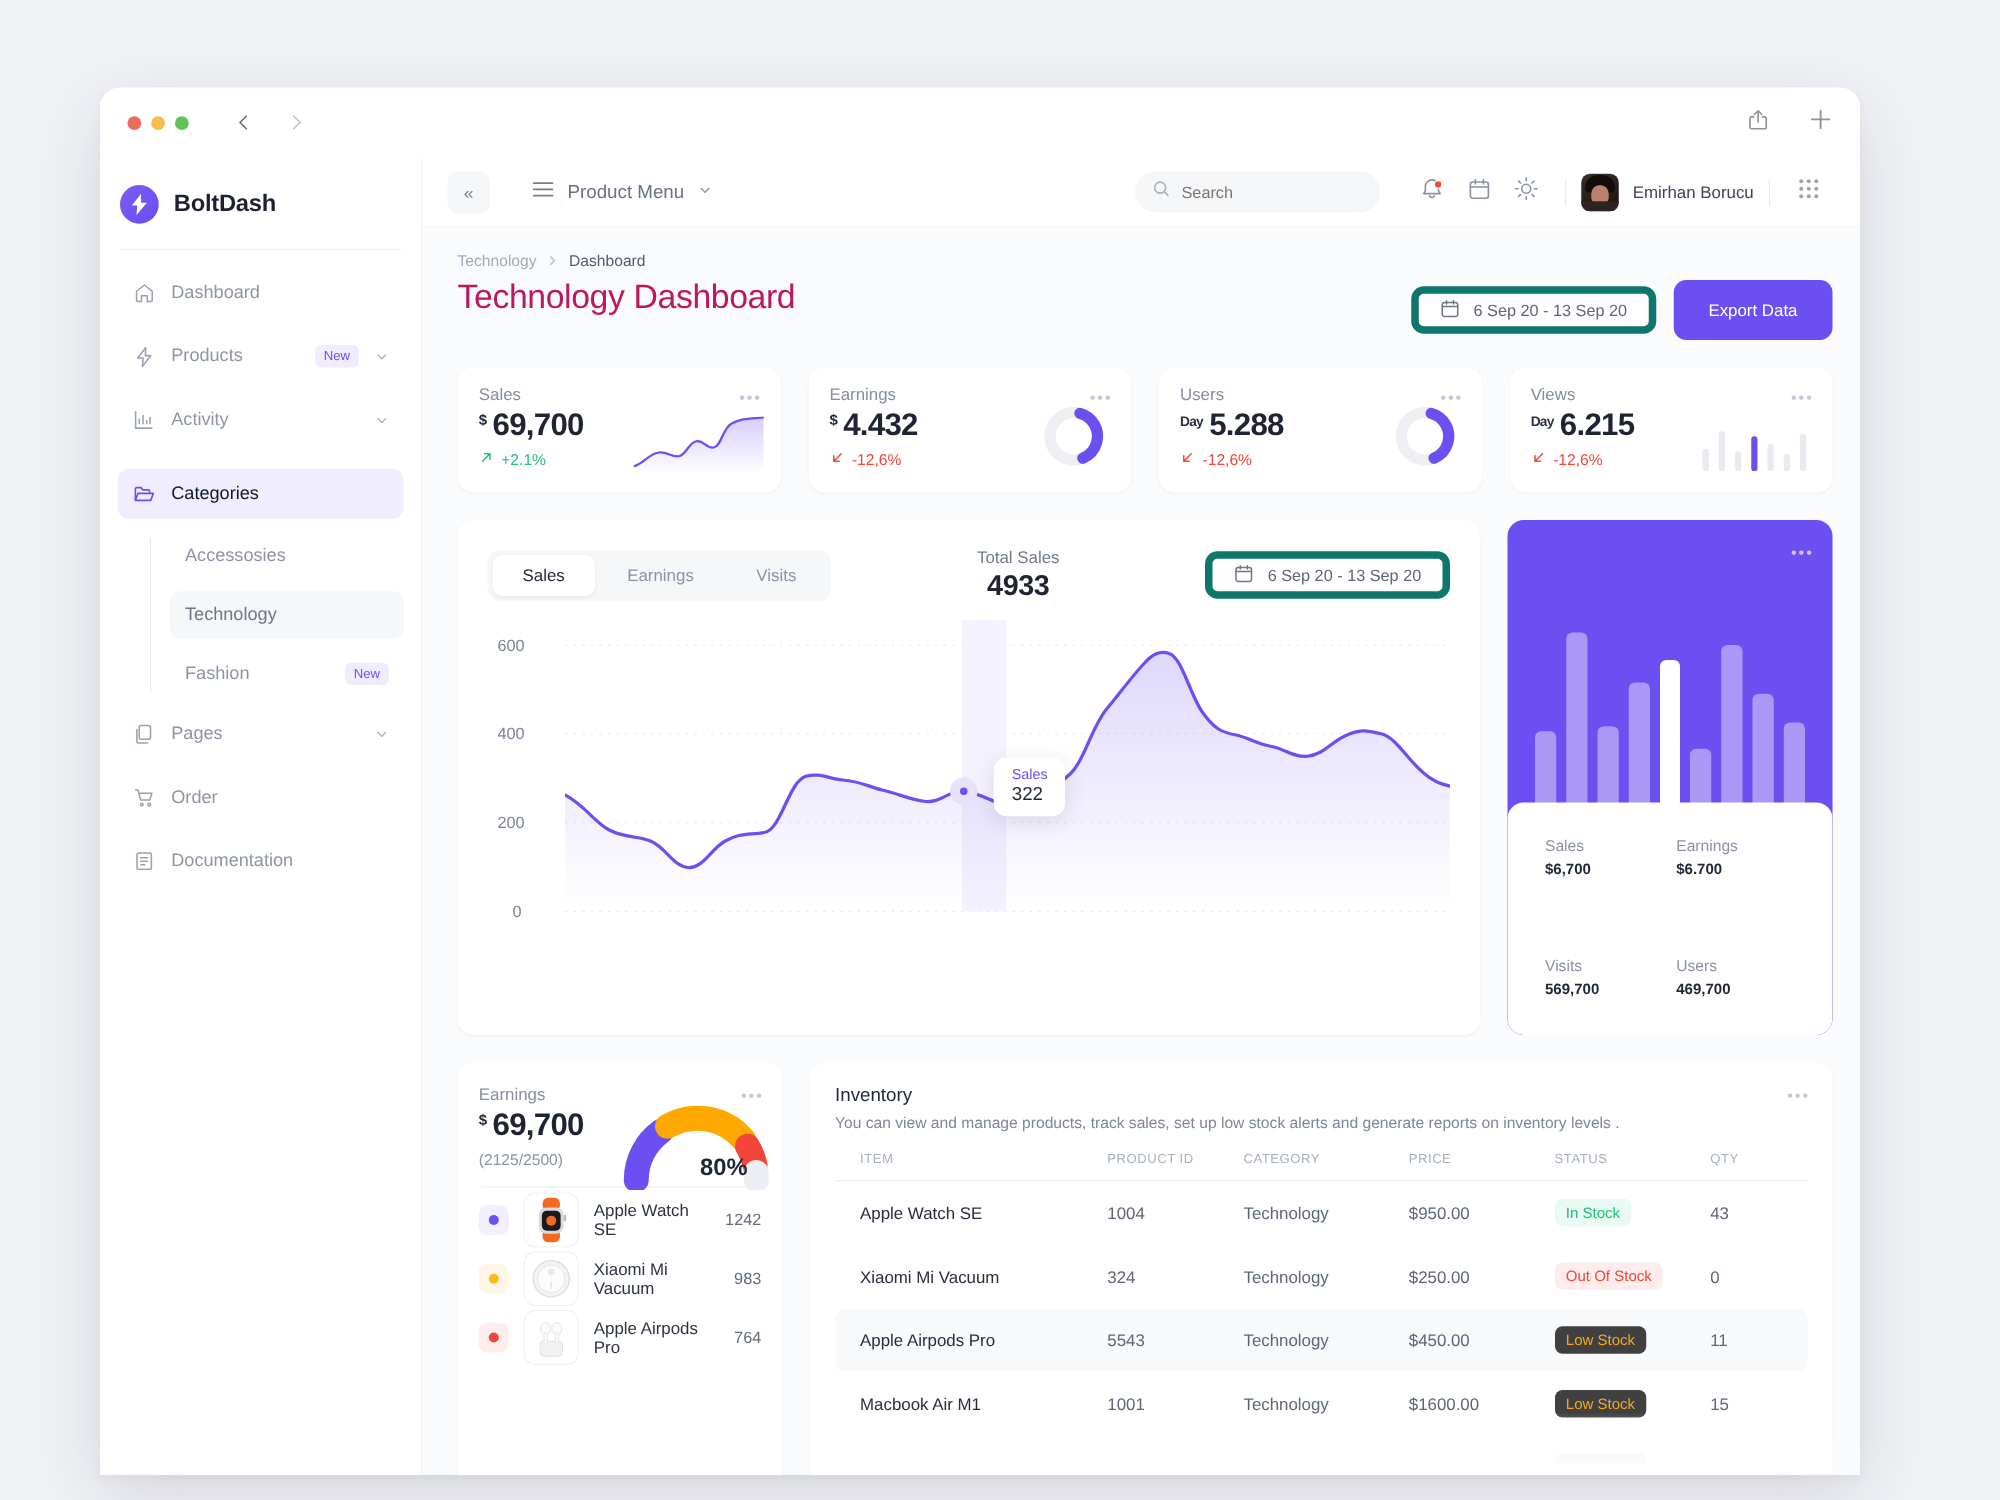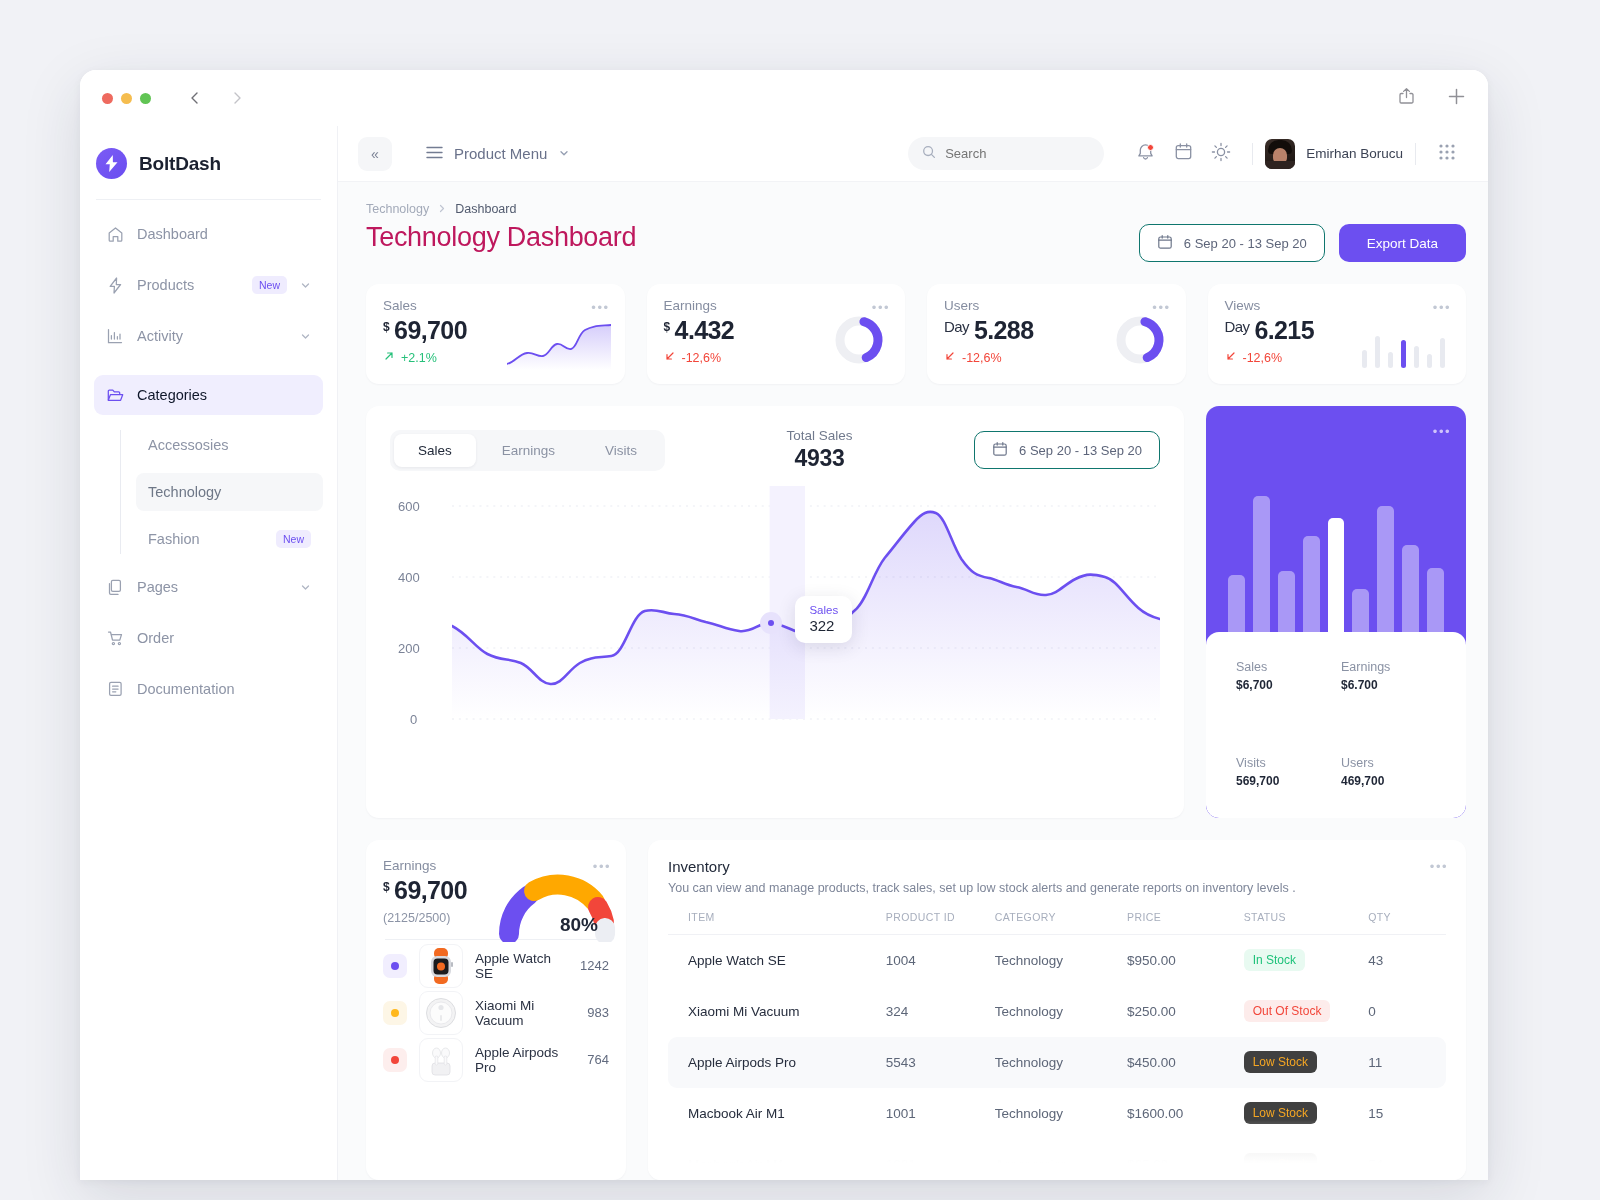--- a/index.html
+++ b/index.html
@@ -118,42 +118,42 @@
   .uname { font-size:13.5px; color:#3c4354; }
 
   
   .content { flex:1; background:#fafbfc; padding:20px 22px 0 28px; overflow:hidden; }
   .crumbs { display:flex; align-items:center; gap:9px; font-size:12.5px; color:#a3aab9; }
   .crumbs .cur { color:#515a6e; }
   .title-row { display:flex; align-items:flex-start; margin-top:6px; }
   .page-title { font-size:27px; color:#be185d; font-weight:400; letter-spacing:-.3px; }
   .title-actions { margin-left:auto; display:flex; gap:14px; align-items:center; margin-top:2px; }
   .daterange {
-    height:38px; background:#fff; border:1px solid #0f766e; border-radius:10px;
+    height:38px; background:#fff; border:6px solid #0f766e; border-radius:10px;
     display:flex; align-items:center; gap:11px; padding:0 17px;
     font-size:13px; color:#5d657a; cursor:pointer;
   }
   .btn-primary {
-    height:38px; background:#6c4ff0; color:#fff; border-radius:10px;
+    height:48px; background:#6c4ff0; color:#fff; border-radius:10px;
     display:flex; align-items:center; padding:0 28px; font-size:13.5px; cursor:pointer;
     border:none; font-family:inherit;
   }
 
   
   .stats { display:flex; gap:22px; margin-top:22px; }
   .stat {
     flex:1; background:#fff; border-radius:13px; height:100px;
     padding:14px 17px 0 17px; position:relative; overflow:hidden;
     box-shadow:0 1px 2px rgba(30,35,60,.04);
   }
   .stat .lbl { font-size:13.5px; color:#858da0; }
   .stat .dots3 { position:absolute; right:15px; top:16px; color:#c2c8d4; letter-spacing:1.5px; font-size:13px; }
   .stat .val { font-size:25px; color:#1e2433; font-weight:700; letter-spacing:-.6px; margin-top:3px; display:flex; align-items:baseline; gap:5px;}
   .stat .val .pre { font-size:12px; font-weight:600; position:relative; top:-8px; }
-  .stat .val .pre.day { font-size:15px; font-weight:400; color:#2b3243; top:-7px;}
+  .stat .val .pre.day { font-size:11px; font-weight:700; color:#2b3243; top:-7px;}
   .stat .delta { display:flex; align-items:center; gap:6px; font-size:12.5px; margin-top:5px; }
   .delta.up { color:#26c07a; }
   .delta.down { color:#f2463a; }
   .stat .viz { position:absolute; right:14px; bottom:10px; }
 
   
   .midrow { display:flex; gap:22px; margin-top:22px; }
   .chartcard {
     flex:1; background:#fff; border-radius:13px; height:412px; position:relative;
     box-shadow:0 1px 2px rgba(30,35,60,.04); padding:22px 14px 0 14px;

